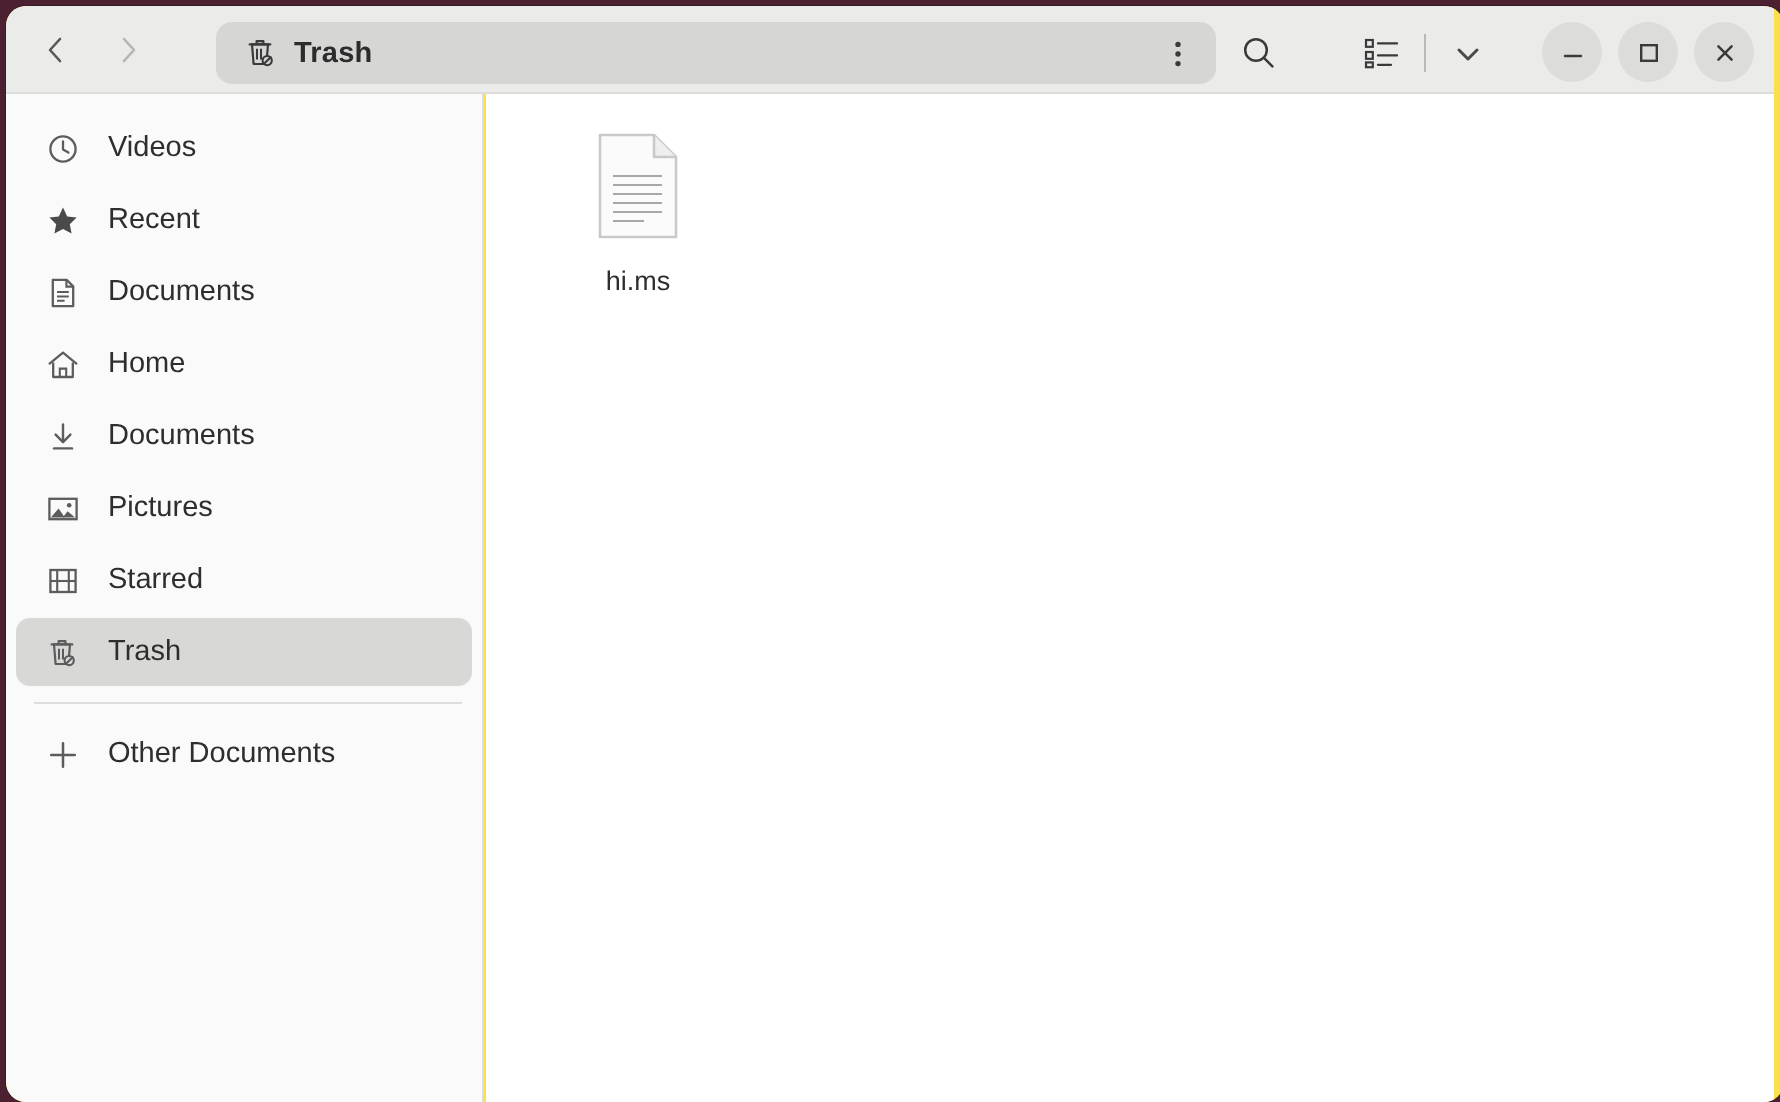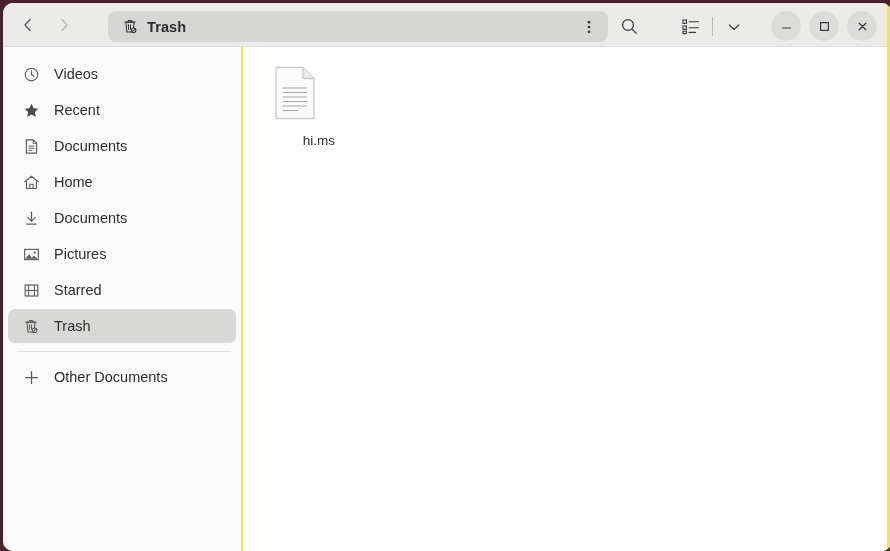--- a/index.html
+++ b/index.html
@@ -195,20 +195,21 @@
     background: #ffffff;
     overflow: hidden;
   }
   #fileitem {
     position: absolute;
     left: 28px;
     top: 16px;
     width: 96px;
     display: flex;
     flex-direction: column;
+    align-items: center;
     cursor: pointer;
   }
   #file-icon-wrap {
     width: 48px;
     height: 60px;
     display: flex;
     align-items: center;
     justify-content: center;
   }
   #file-label {

